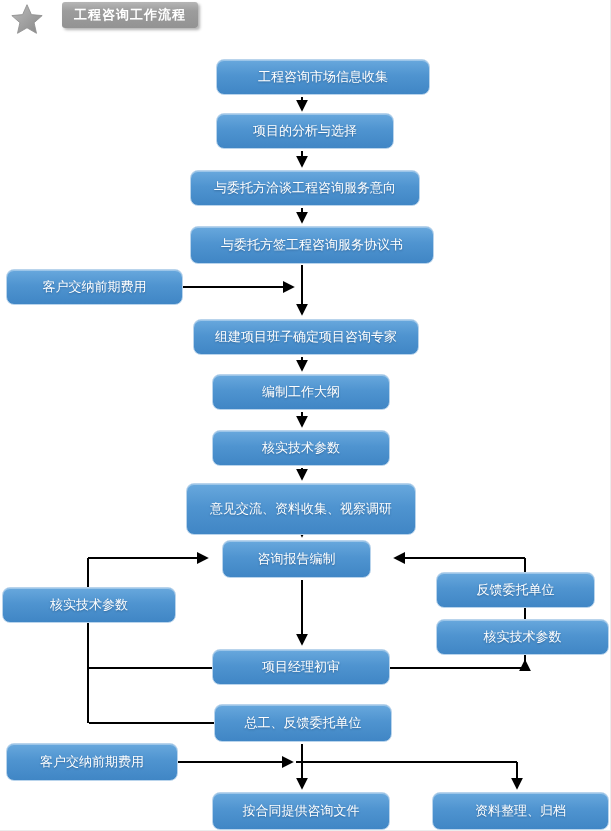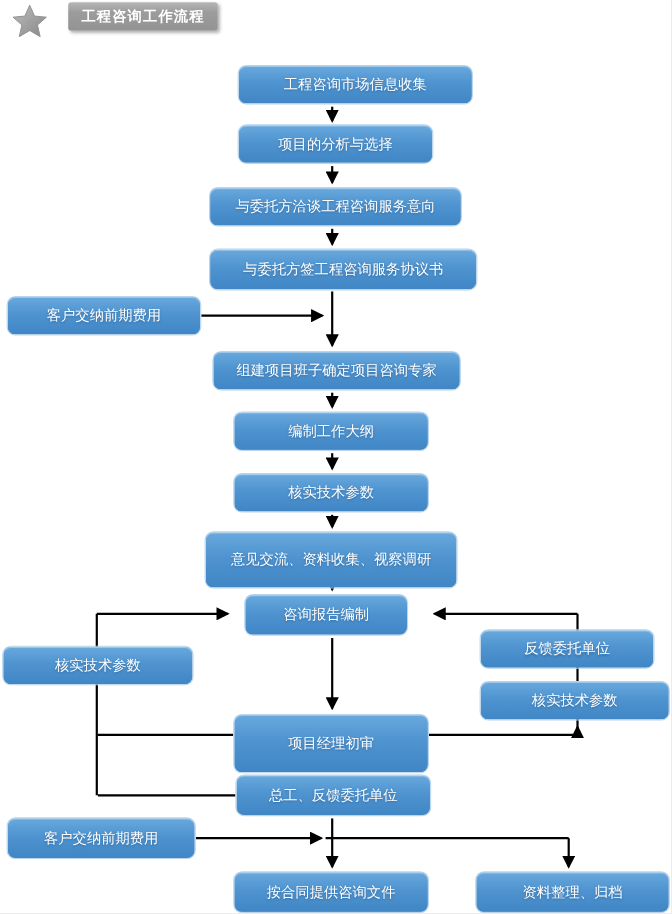--- a/index.html
+++ b/index.html
@@ -75,21 +75,21 @@
 
   <div class="node" style="left:216px;top:59px;width:214px;height:36px">工程咨询市场信息收集</div>
   <div class="node" style="left:216px;top:113px;width:178px;height:36px">项目的分析与选择</div>
   <div class="node" style="left:190px;top:170px;width:230px;height:36px">与委托方洽谈工程咨询服务意向</div>
   <div class="node" style="left:190px;top:226px;width:244px;height:38px">与委托方签工程咨询服务协议书</div>
   <div class="node" style="left:193px;top:319px;width:226px;height:36px">组建项目班子确定项目咨询专家</div>
   <div class="node" style="left:212px;top:374px;width:178px;height:36px">编制工作大纲</div>
   <div class="node" style="left:212px;top:430px;width:178px;height:36px">核实技术参数</div>
   <div class="node" style="left:186px;top:483px;width:230px;height:52px">意见交流、资料收集、视察调研</div>
   <div class="node" style="left:222px;top:540px;width:149px;height:38px">咨询报告编制</div>
-  <div class="node" style="left:212px;top:649px;width:178px;height:54px">项目经理初审</div>
+  <div class="node" style="left:212px;top:649px;width:178px;height:36px">项目经理初审</div>
   <div class="node" style="left:214px;top:704px;width:178px;height:38px">总工、反馈委托单位</div>
   <div class="node" style="left:212px;top:792px;width:178px;height:38px">按合同提供咨询文件</div>
 
   <div class="node" style="left:6px;top:269px;width:177px;height:36px">客户交纳前期费用</div>
   <div class="node" style="left:2px;top:587px;width:174px;height:36px">核实技术参数</div>
   <div class="node" style="left:6px;top:743px;width:172px;height:38px">客户交纳前期费用</div>
 
   <div class="node" style="left:436px;top:572px;width:159px;height:36px">反馈委托单位</div>
   <div class="node" style="left:436px;top:619px;width:173px;height:36px">核实技术参数</div>
   <div class="node" style="left:432px;top:792px;width:177px;height:38px">资料整理、归档</div>

